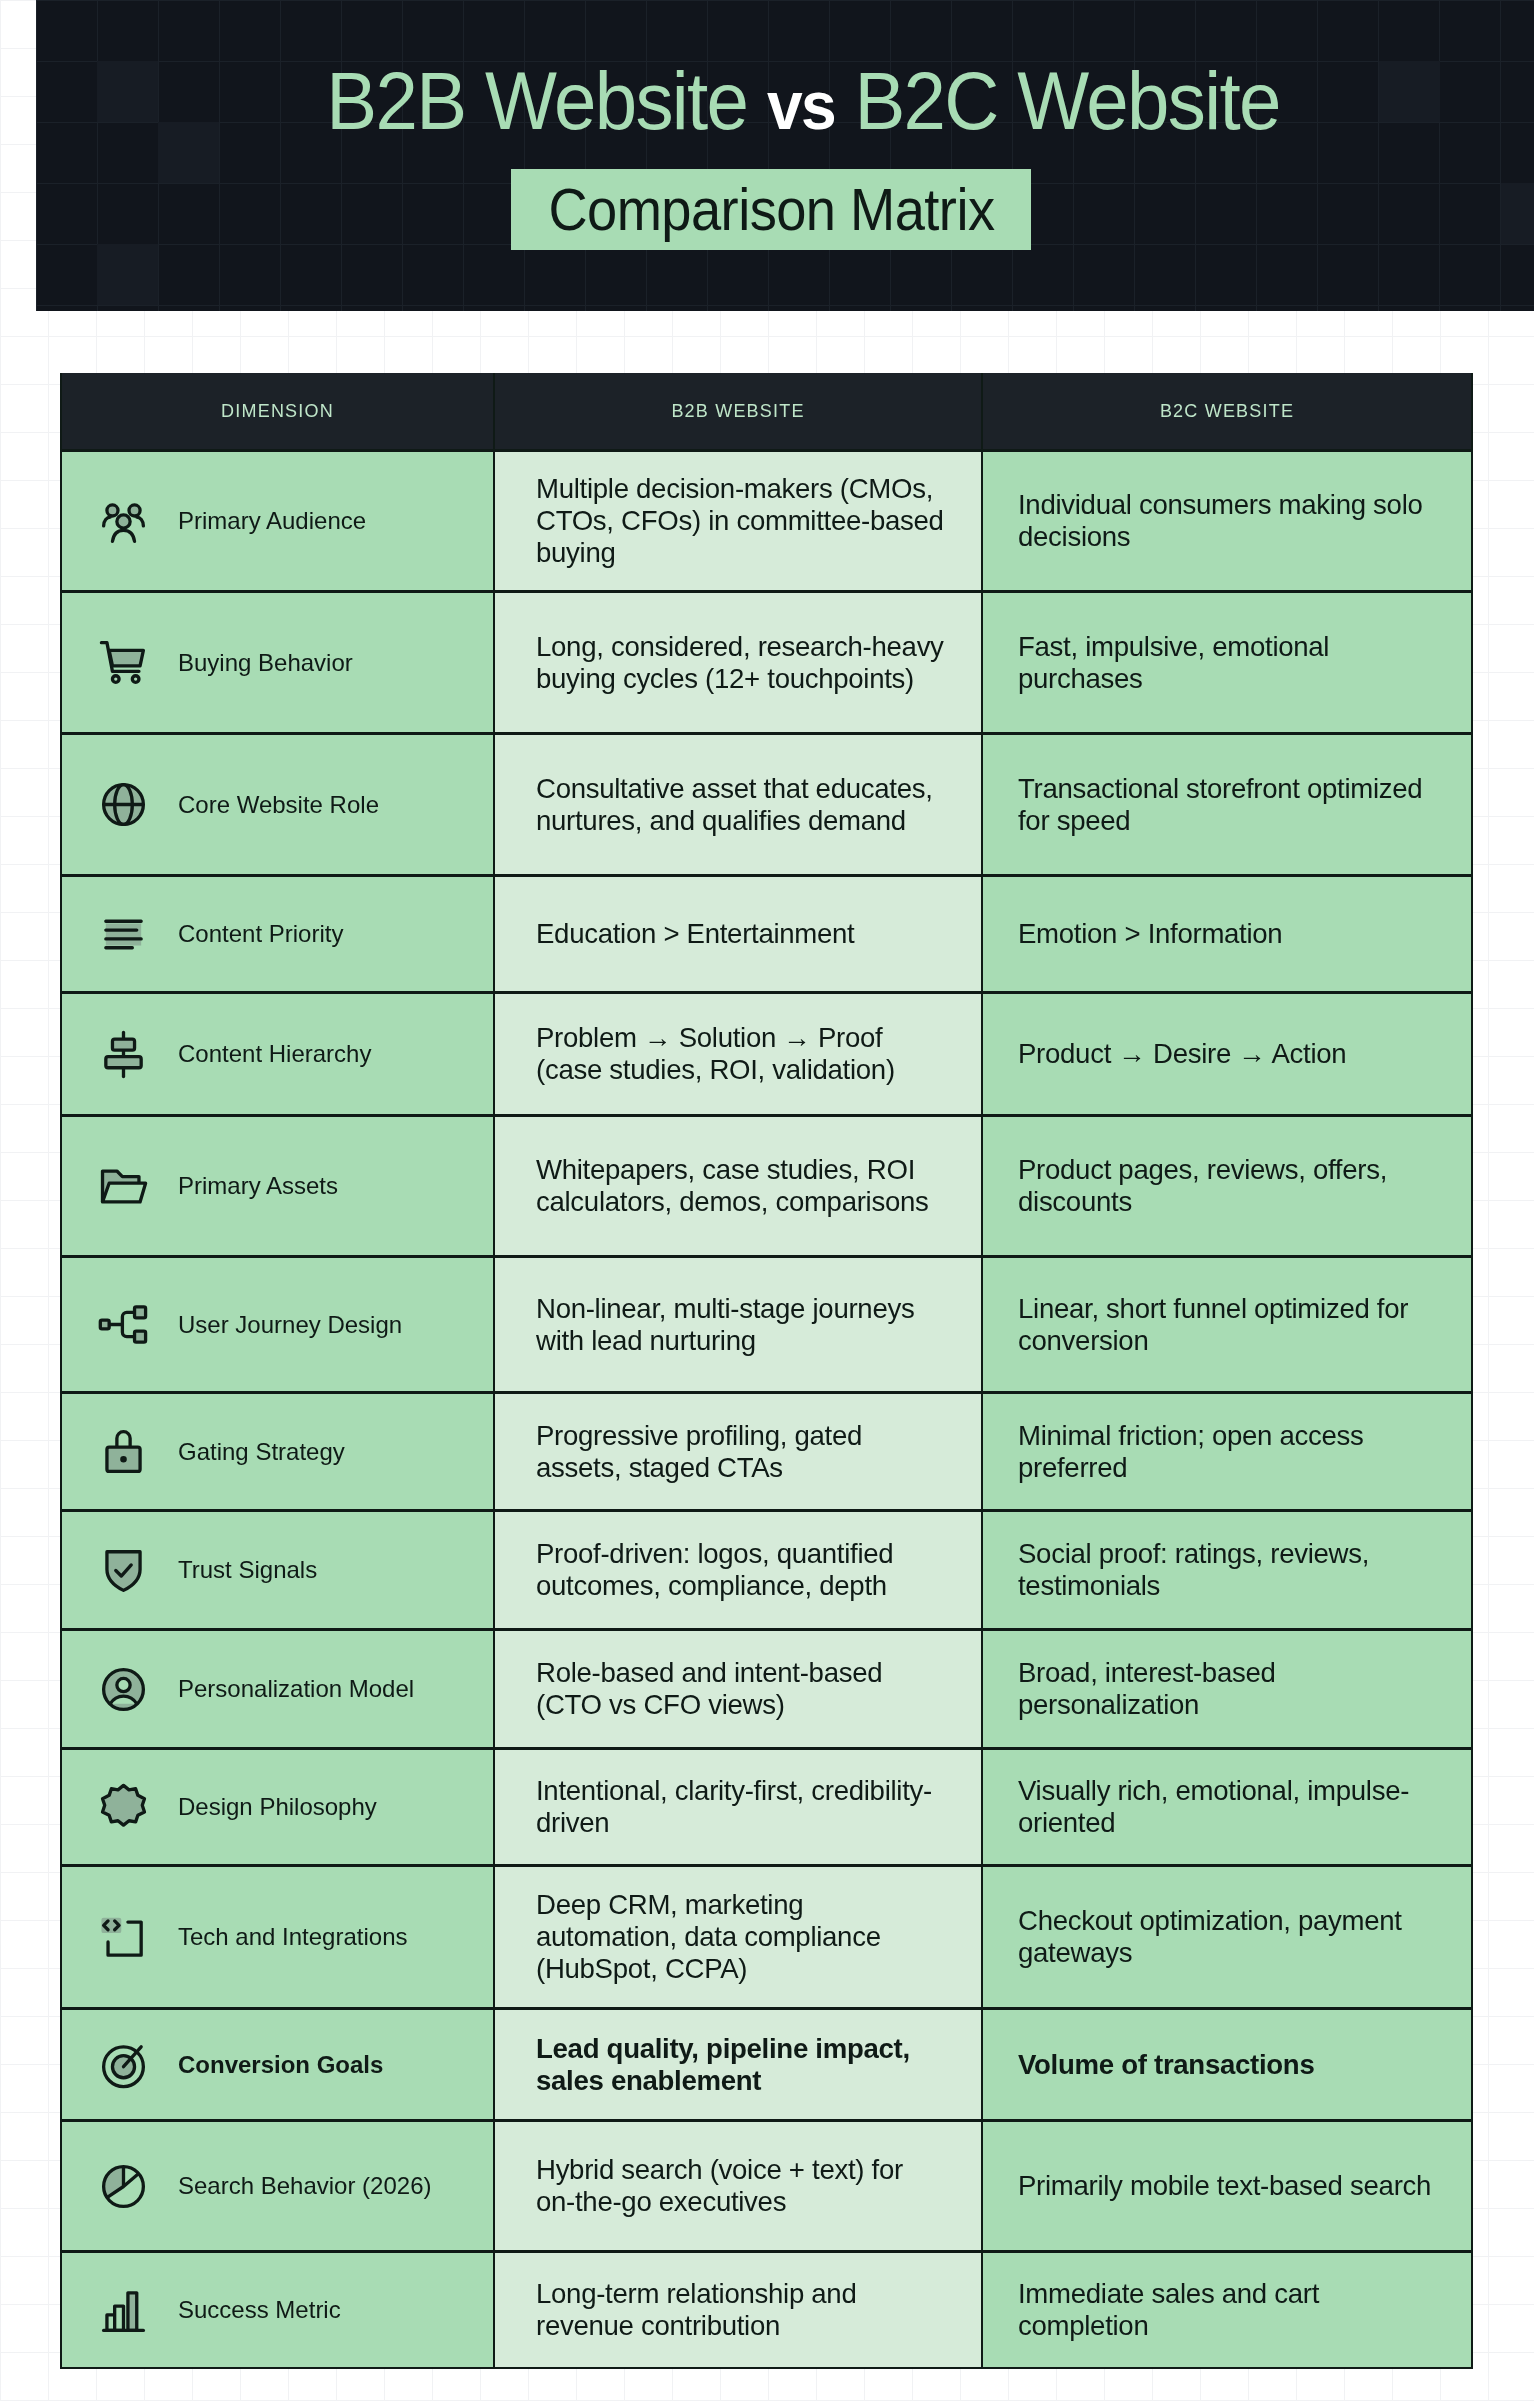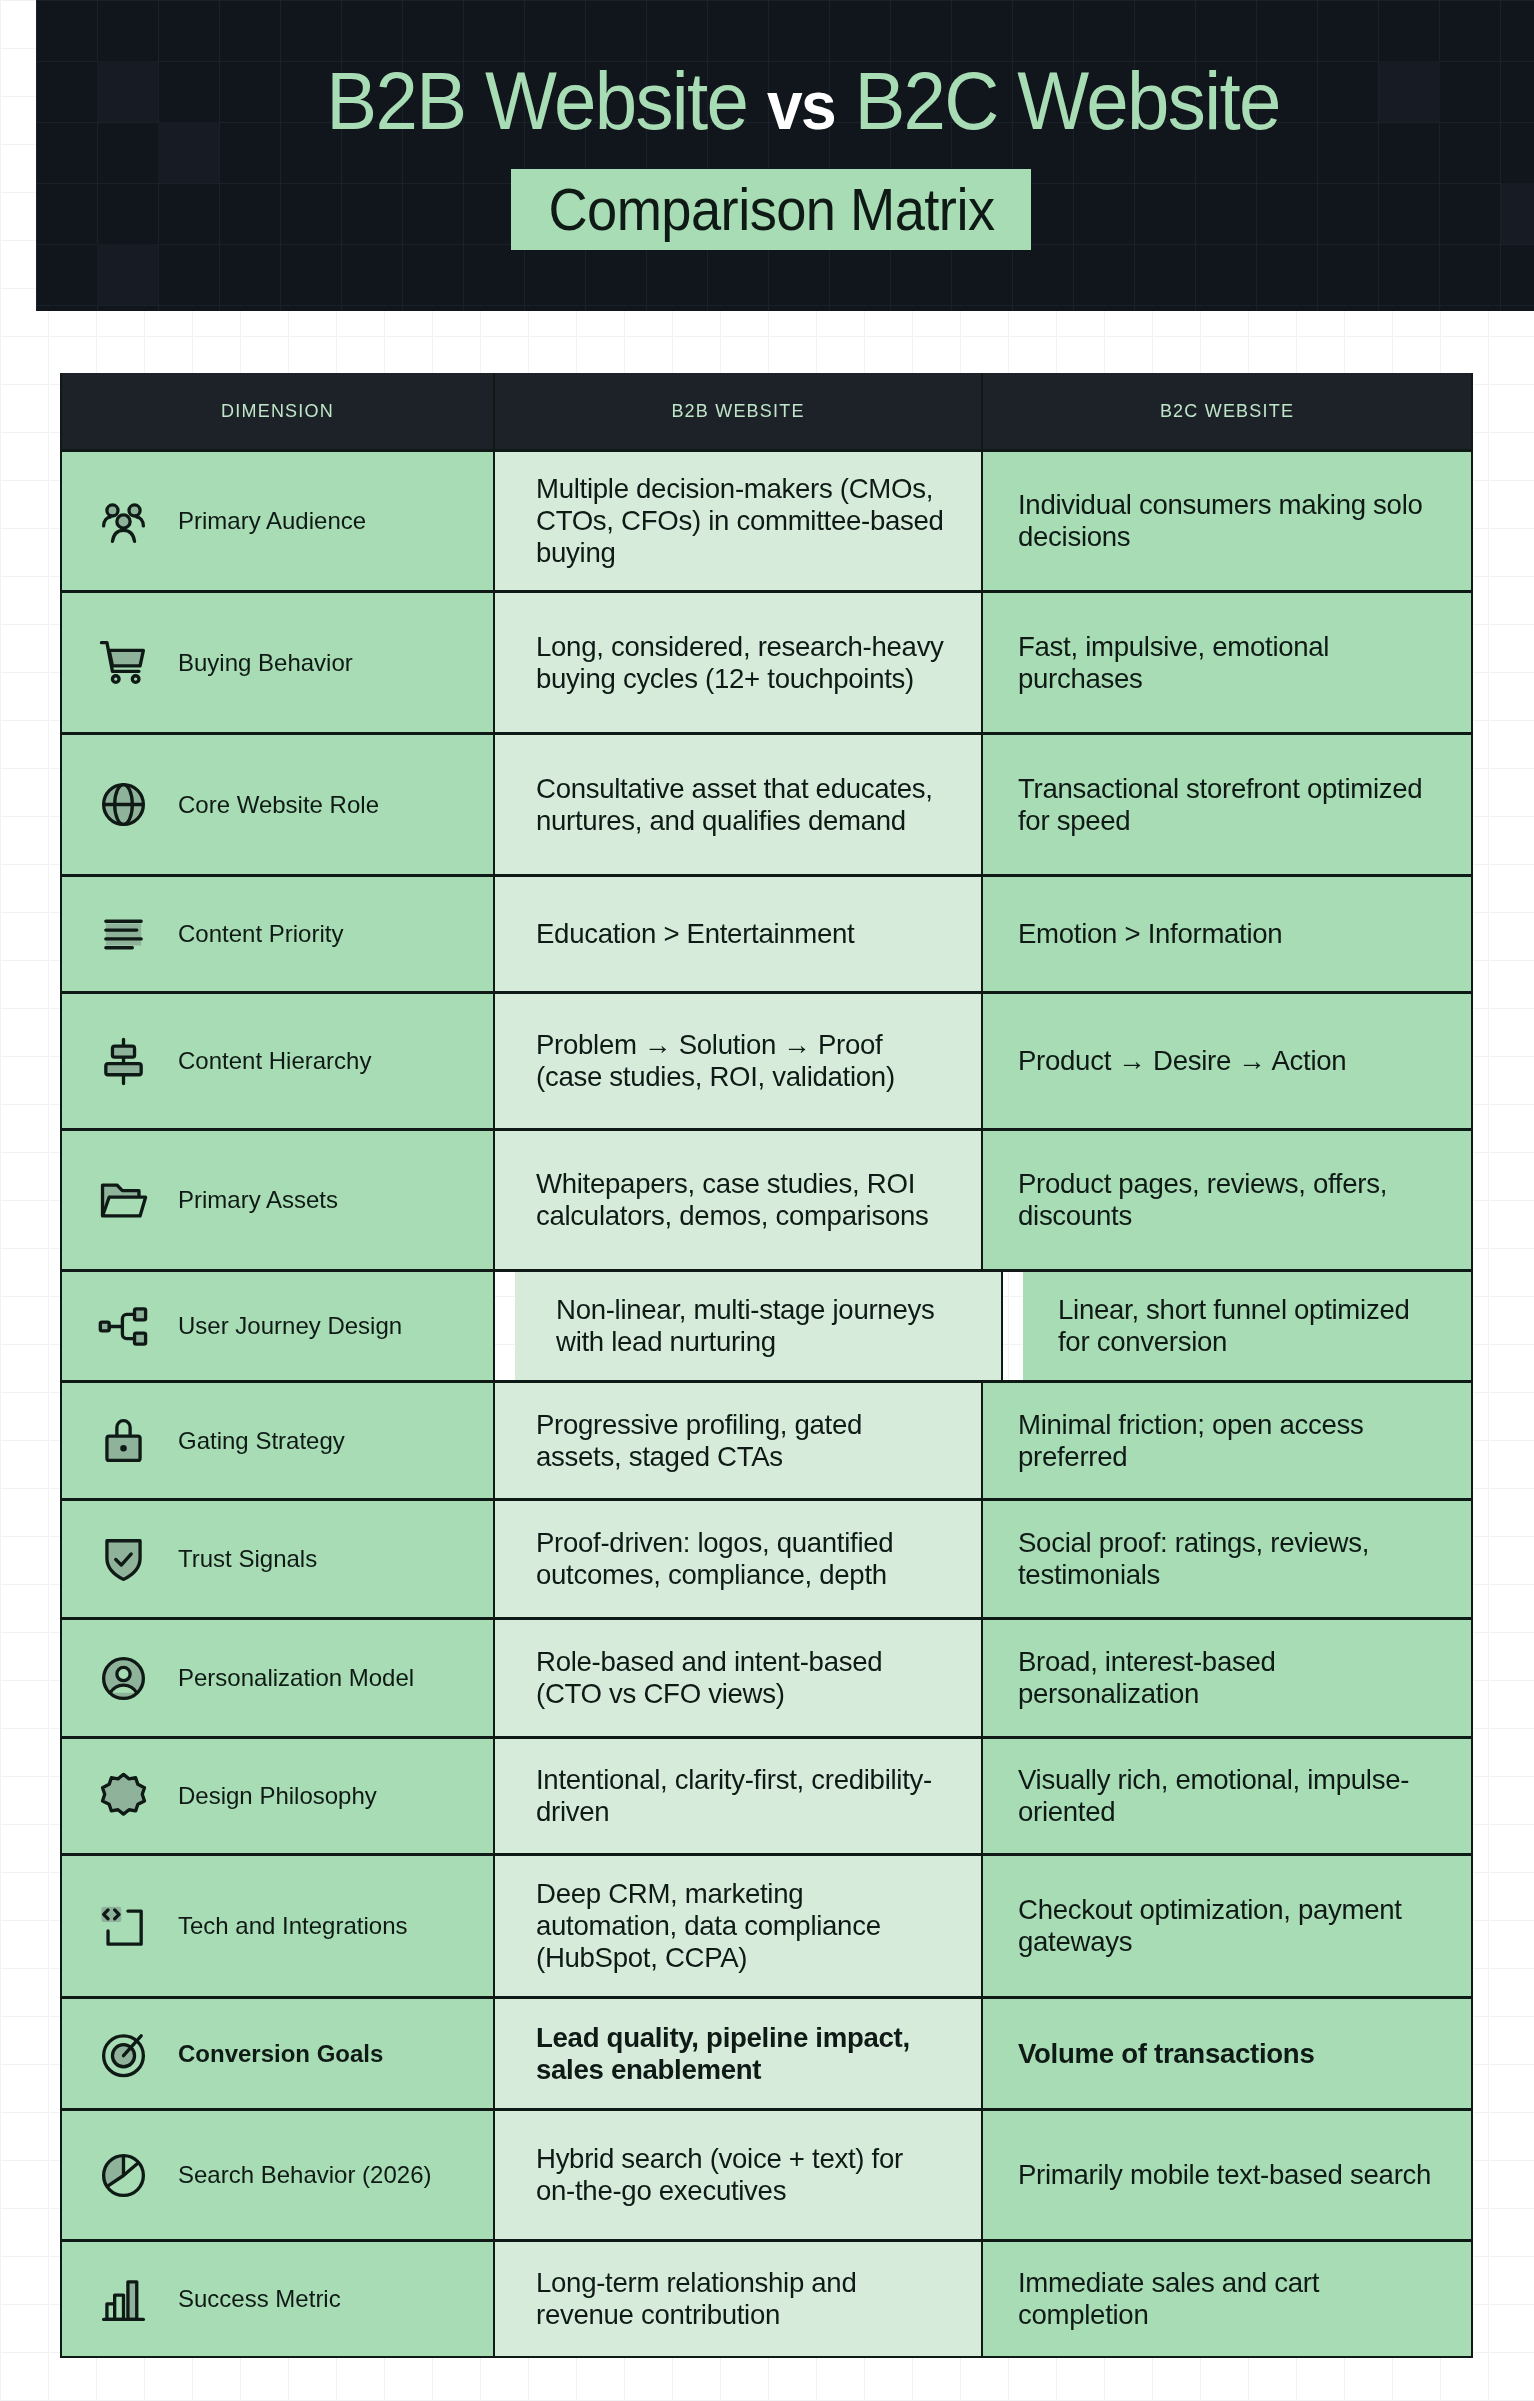--- a/index.html
+++ b/index.html
@@ -166,21 +166,21 @@
       <span class="dim-label">Content Priority</span>
     </div>
     <div class="cell c-b2b">
         <span class="val">Education &gt; Entertainment</span>
       </div>
     <div class="cell c-b2c">
         <span class="val">Emotion &gt; Information</span>
       </div>
   </div>
 
-  <div class="row" style="height:137px;">
+  <div class="row" style="height:123px;">
     <div class="cell c-dim">
       <span class="icon">
         <svg viewBox="0 0 48 48" fill="none" stroke="#0f1a16" stroke-width="3" stroke-linecap="round" stroke-linejoin="round">
           <path d="M24 4v40"></path>
           <rect x="14" y="10" width="20" height="10" rx="2" fill="#8fb29a"></rect>
           <rect x="8" y="26" width="32" height="10" rx="2" fill="#8fb29a"></rect>
         </svg>
       </span>
       <span class="dim-label">Content Hierarchy</span>
     </div>
@@ -203,21 +203,21 @@
       <span class="dim-label">Primary Assets</span>
     </div>
     <div class="cell c-b2b">
         <span class="val">Whitepapers, case studies, ROI calculators, demos, comparisons</span>
       </div>
     <div class="cell c-b2c">
         <span class="val">Product pages, reviews, offers, discounts</span>
       </div>
   </div>
 
-  <div class="row" style="height:111px;gap:20px;">
+  <div class="row" style="height:136px;">
     <div class="cell c-dim">
       <span class="icon">
         <svg viewBox="0 0 48 48" fill="none" stroke="#0f1a16" stroke-width="3" stroke-linejoin="round">
           <rect x="3" y="20" width="8" height="8" rx="1.5" fill="#8fb29a"></rect>
           <rect x="34" y="8" width="10" height="10" rx="1.5" fill="#8fb29a"></rect>
           <rect x="34" y="30" width="10" height="10" rx="1.5" fill="#8fb29a"></rect>
           <path d="M11 24h12M34 13h-7a4 4 0 0 0-4 4v14a4 4 0 0 0 4 4h7"></path>
         </svg>
       </span>
       <span class="dim-label">User Journey Design</span>

